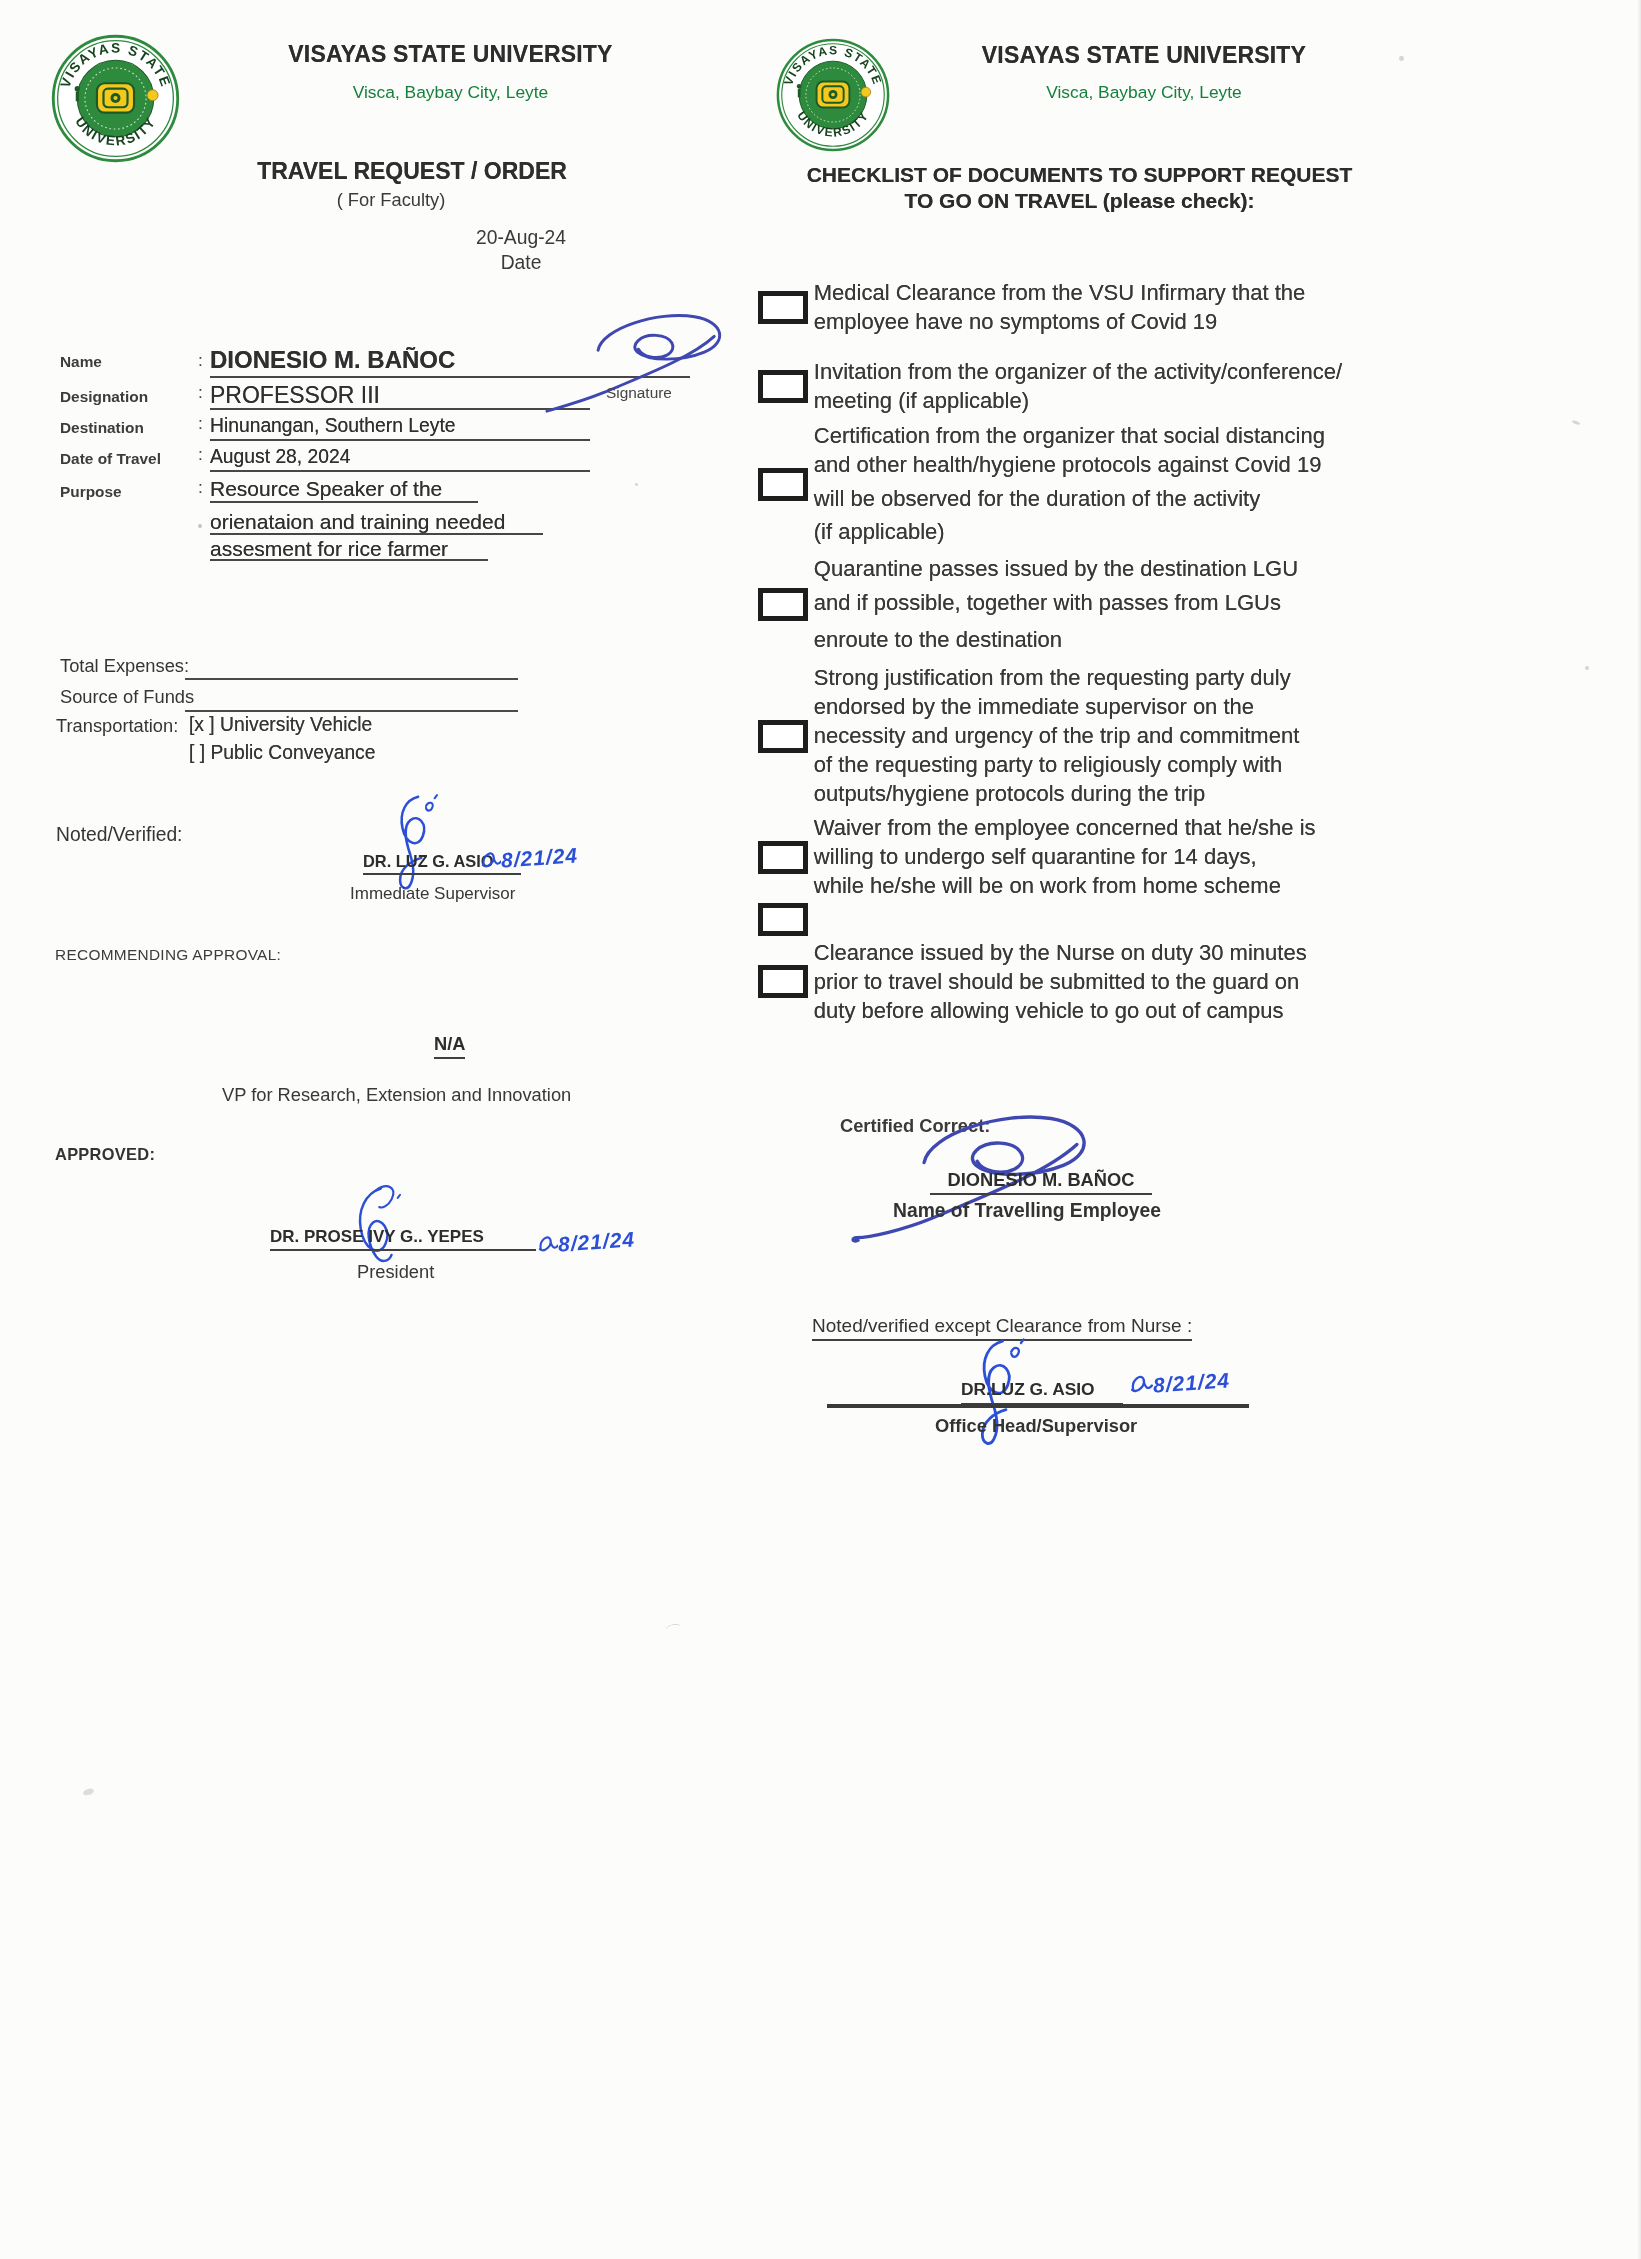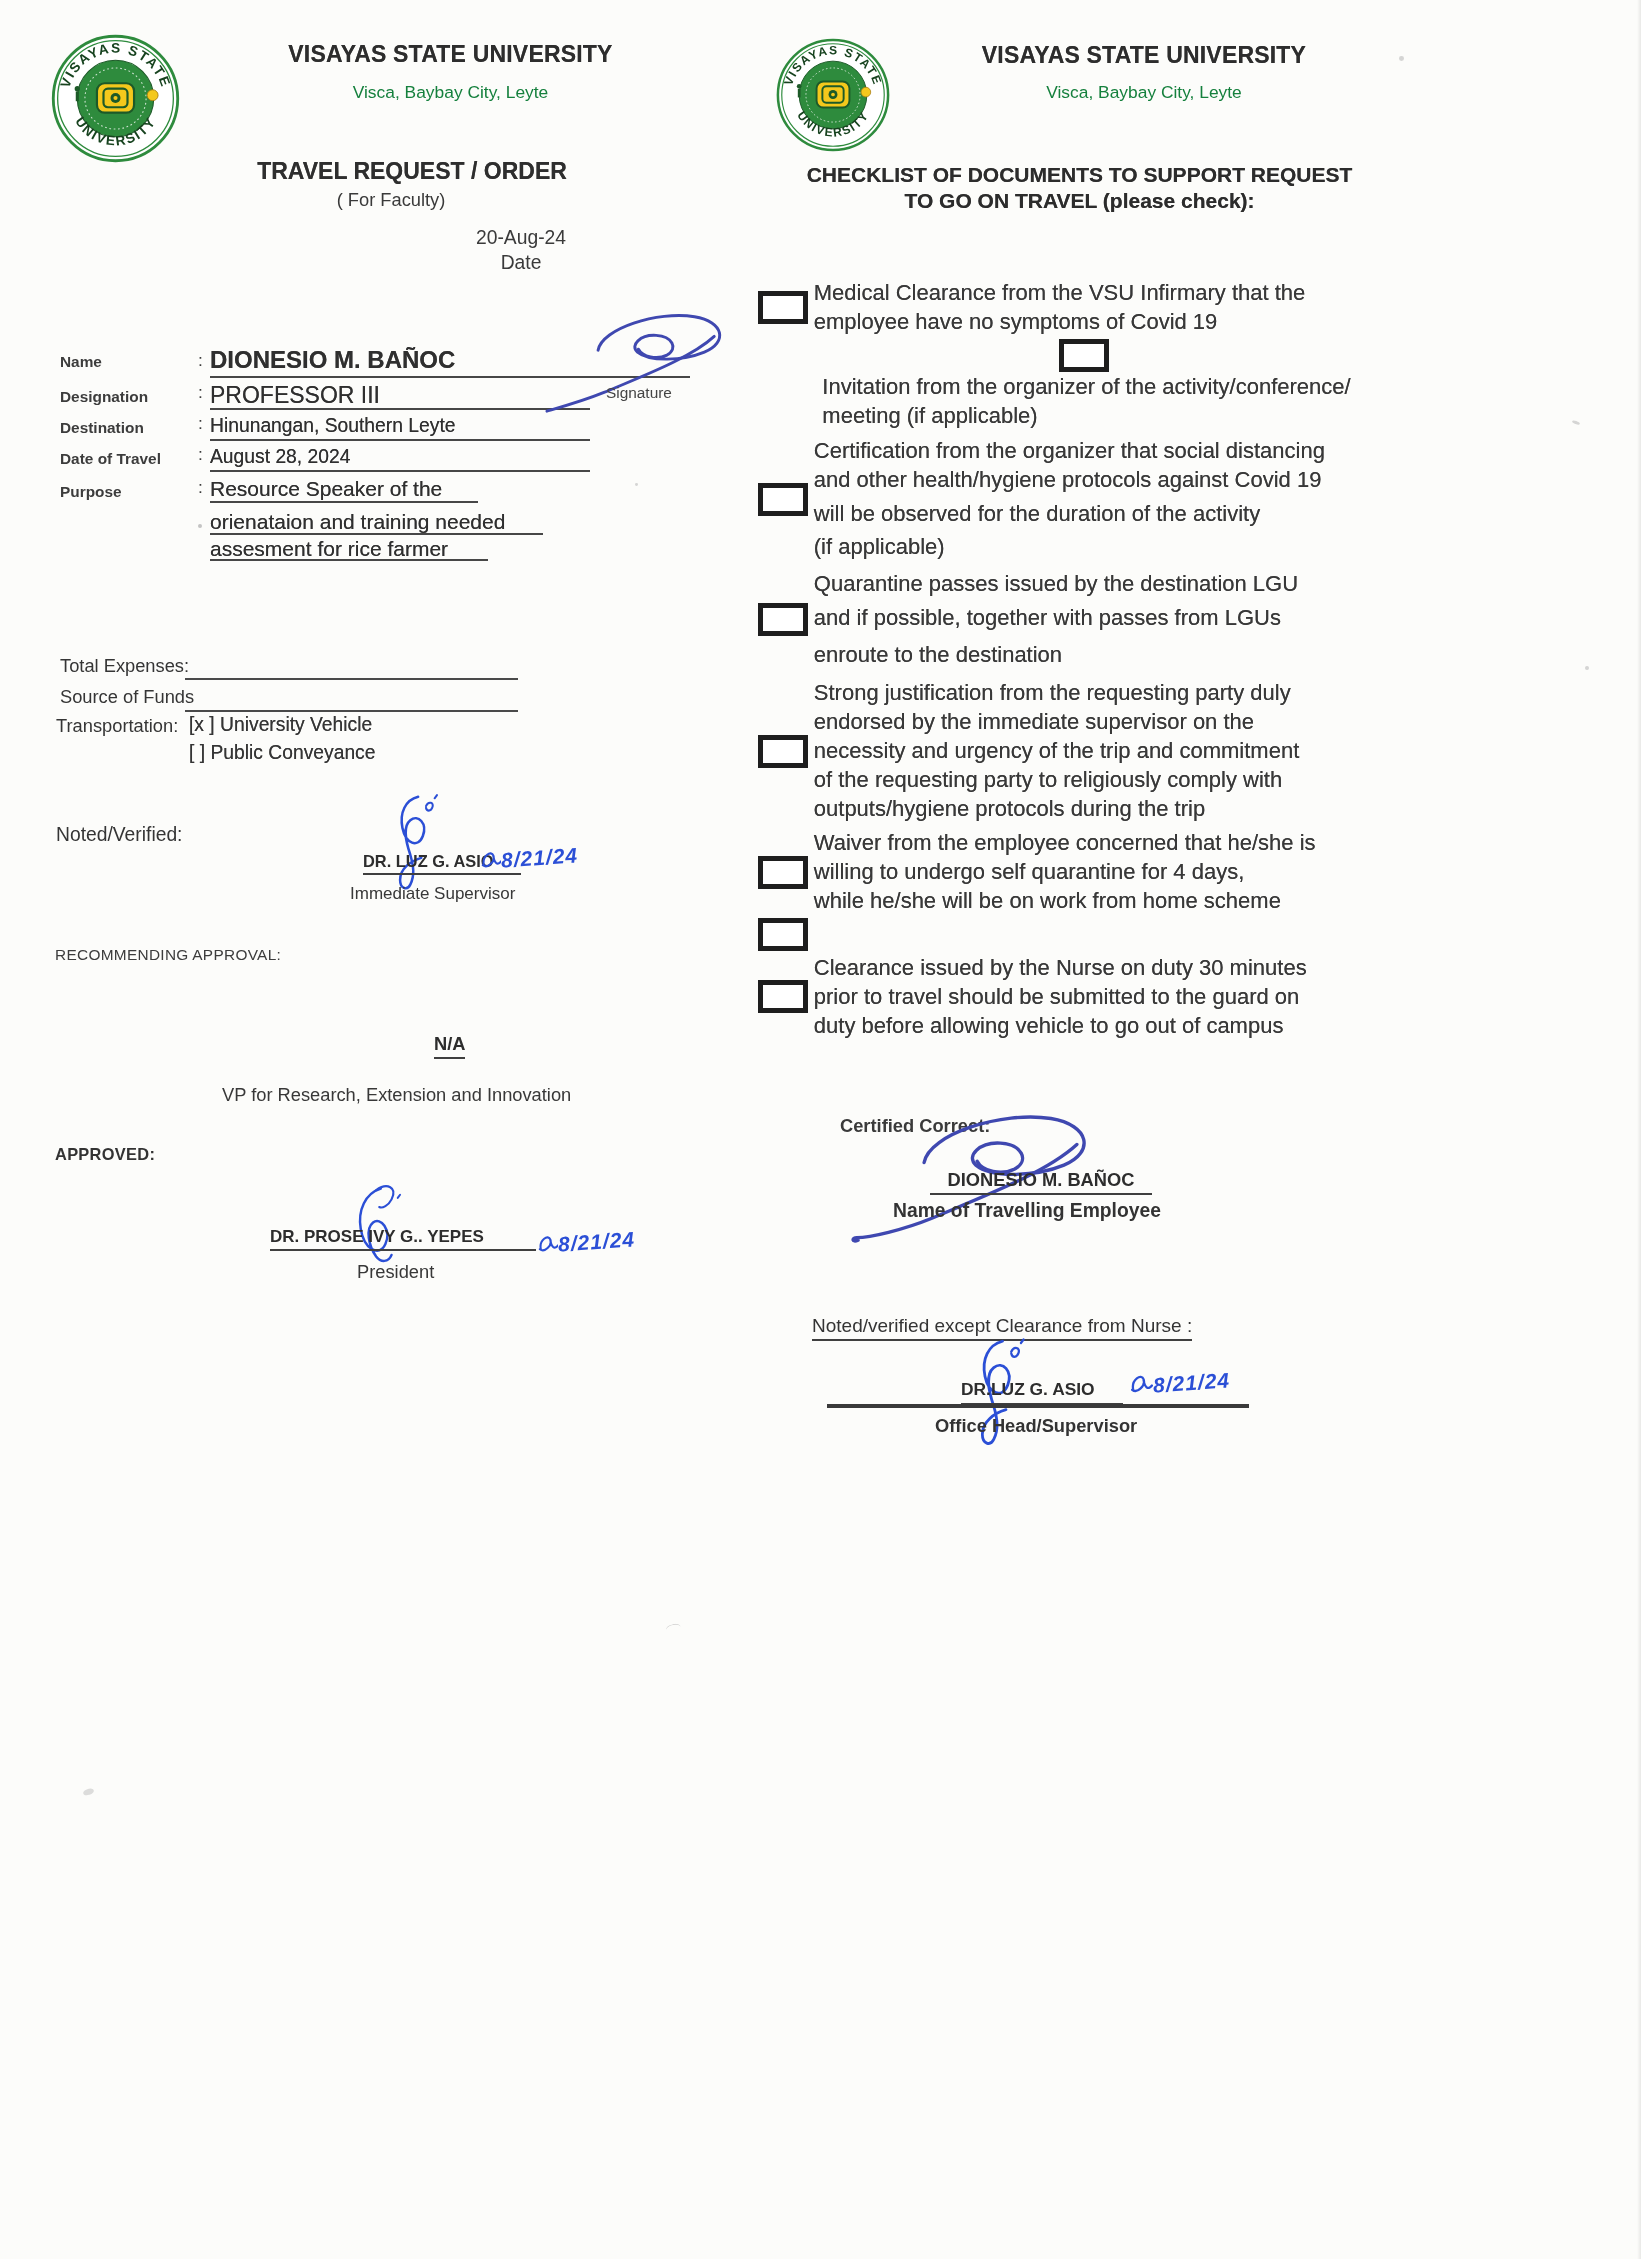--- a/index.html
+++ b/index.html
@@ -182,21 +182,21 @@
   </div>
 
   <div class="abs" style="left:758px;top:278px;width:657px;">
     <div class="item">
       <div class="cbx"></div>
       <div class="lines scan">
         <div>Medical Clearance from the VSU Infirmary that the</div>
         <div>employee have no symptoms of Covid 19</div>
       </div>
     </div>
-    <div class="item" style="margin-top:2px;flex-direction:column;">
+    <div class="item" style="margin-top:21px;">
       <div class="cbx"></div>
       <div class="lines scan">
         <div>Invitation from the organizer of the activity/conference/</div>
         <div>meeting (if applicable)</div>
       </div>
     </div>
     <div class="item" style="margin-top:5.8px;">
       <div class="cbx"></div>
       <div class="lines scan">
         <div>Certification from the organizer that social distancing</div>
@@ -220,21 +220,21 @@
         <div>endorsed by the immediate supervisor on the</div>
         <div>necessity and urgency of the trip and commitment</div>
         <div>of the requesting party to religiously comply with</div>
         <div>outputs/hygiene protocols during the trip</div>
       </div>
     </div>
     <div class="item" style="margin-top:4.8px;">
       <div class="cbx"></div>
       <div class="lines scan">
         <div>Waiver from the employee concerned that he/she is</div>
-        <div>willing to undergo self quarantine for 4 days,</div>
+        <div>willing to undergo self quarantine for 14 days,</div>
         <div>while he/she will be on work from home scheme</div>
       </div>
     </div>
     <div class="item" style="margin-top:1.9px;">
       <div class="cbx"></div>
     </div>
     <div class="item" style="margin-top:1.9px;">
       <div class="cbx"></div>
       <div class="lines scan">
         <div>Clearance issued by the Nurse on duty 30 minutes</div>

